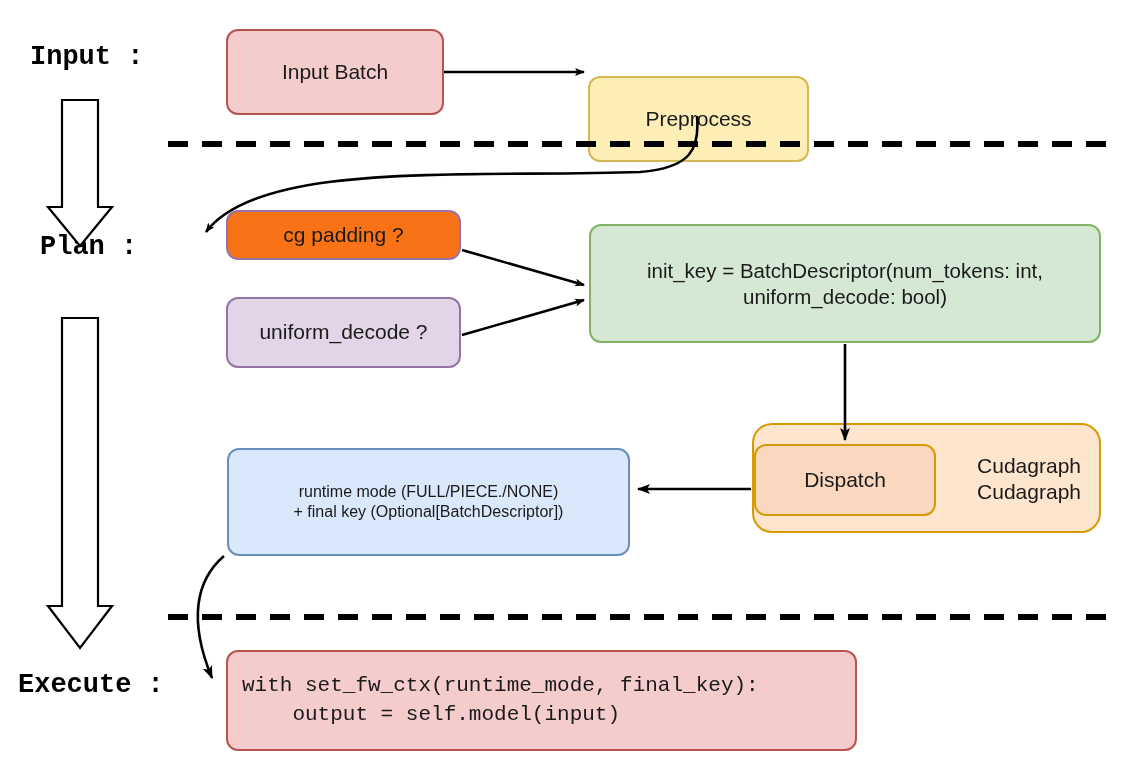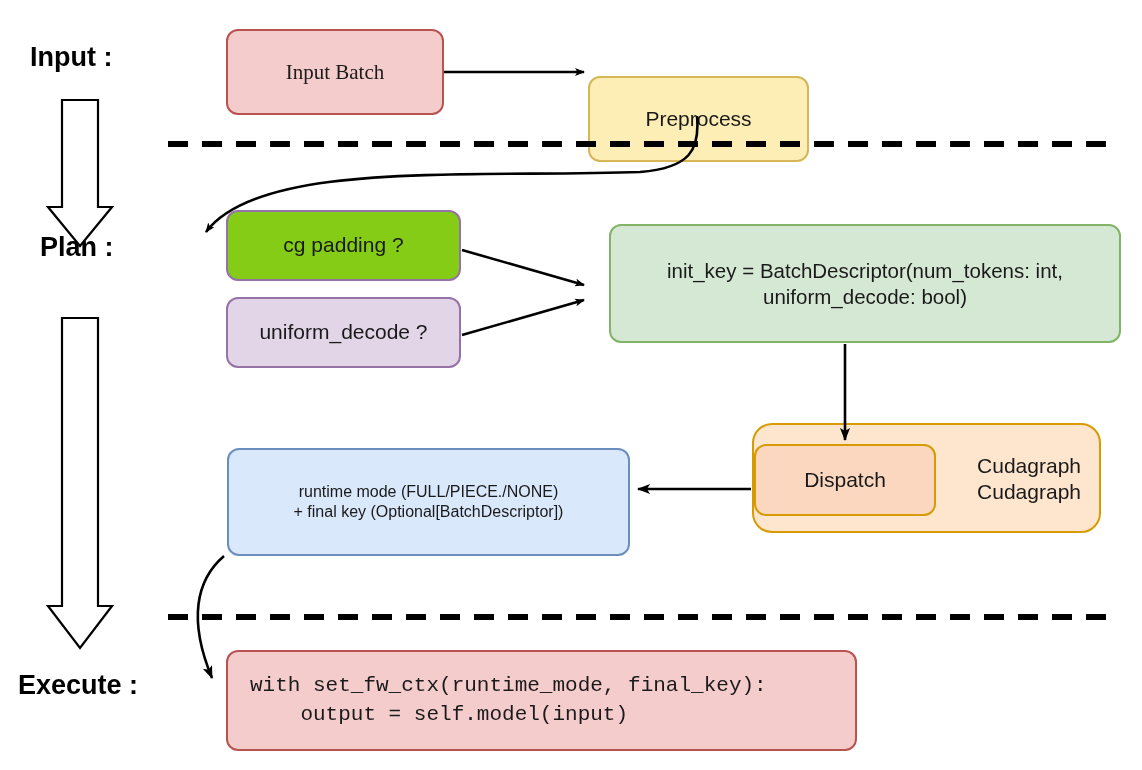--- a/index.html
+++ b/index.html
@@ -12,21 +12,21 @@
     width: 1142px;
     height: 770px;
     background: #ffffff;
     overflow: hidden;
     font-family: "Liberation Sans", sans-serif;
   }
 
   
   .stage-label {
     position: absolute;
-    font-family: Liberation Sans, sans-serif;
+    font-family: Liberation Mono, monospace;
     font-weight: bold;
     font-size: 27px;
     color: #000000;
     white-space: nowrap;
     line-height: 1;
   }
 
   
   .box {
     position: absolute;
@@ -44,25 +44,24 @@
     line-height: 1.25;
     padding: 2px 8px;
   }
   .box-code {
     font-family: "Liberation Mono", monospace;
     font-size: 21px;
     justify-content: flex-start;
     text-align: right;
     white-space: pre;
     line-height: 1.35;
-    padding-left: 22px;
+    padding-left: 14px;
   }
   .box-green {
     font-size: 20.5px;
-    margin-left: 20px;
   }
   .box-blue {
     font-size: 16px;
   }
 
   
   svg.overlay {
     position: absolute;
     left: 0;
     top: 0;
@@ -76,27 +75,27 @@
 
 <div id="stage">
 
   <div class="stage-label" style="left:30px; top:44px;">Input :</div>
 
   <div class="stage-label" style="left:40px; top:234px;">Plan :</div>
 
   <div class="stage-label" style="left:18px; top:672px;">Execute :</div>
 
   <div class="box" style="left:226px; top:29px; width:218px; height:86px;
-              background:#f5cccc; border-color:#b85450;font-family:Liberation Serif, serif;">Input Batch</div>
+              background:#f5cccc; border-color:#b85450;">Input Batch</div>
 
   <div class="box" style="left:588px; top:29px; width:221px; height:86px;
               background:#fdeeb5; border-color:#d6b656;margin-top:47px;">Preprocess</div>
 
-  <div class="box" style="left:226px; top:210px; width:235px; height:71px;
-              background:#84cc16; border-color:#9673a6;">cg padding ?</div>
+  <div class="box" style="left:226px; top:210px; width:235px; height:50px;
+              background:#f97316; border-color:#9673a6;">cg padding ?</div>
 
   <div class="box" style="left:226px; top:297px; width:235px; height:71px;
               background:#e1d5e7; border-color:#9673a6;">uniform_decode ?</div>
 
   <div class="box box-green" style="left:589px; top:224px; width:512px; height:119px;
               background:#d5e8d4; border-color:#82b366; flex-direction:column;">
     <span>init_key = BatchDescriptor(num_tokens: int,</span>
     <span>uniform_decode: bool)</span>
   </div>
 

